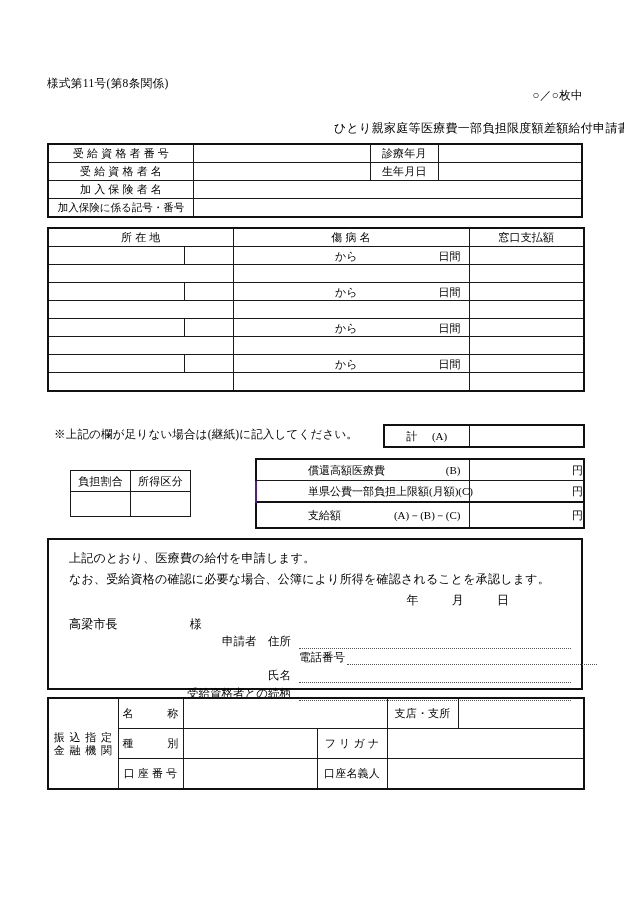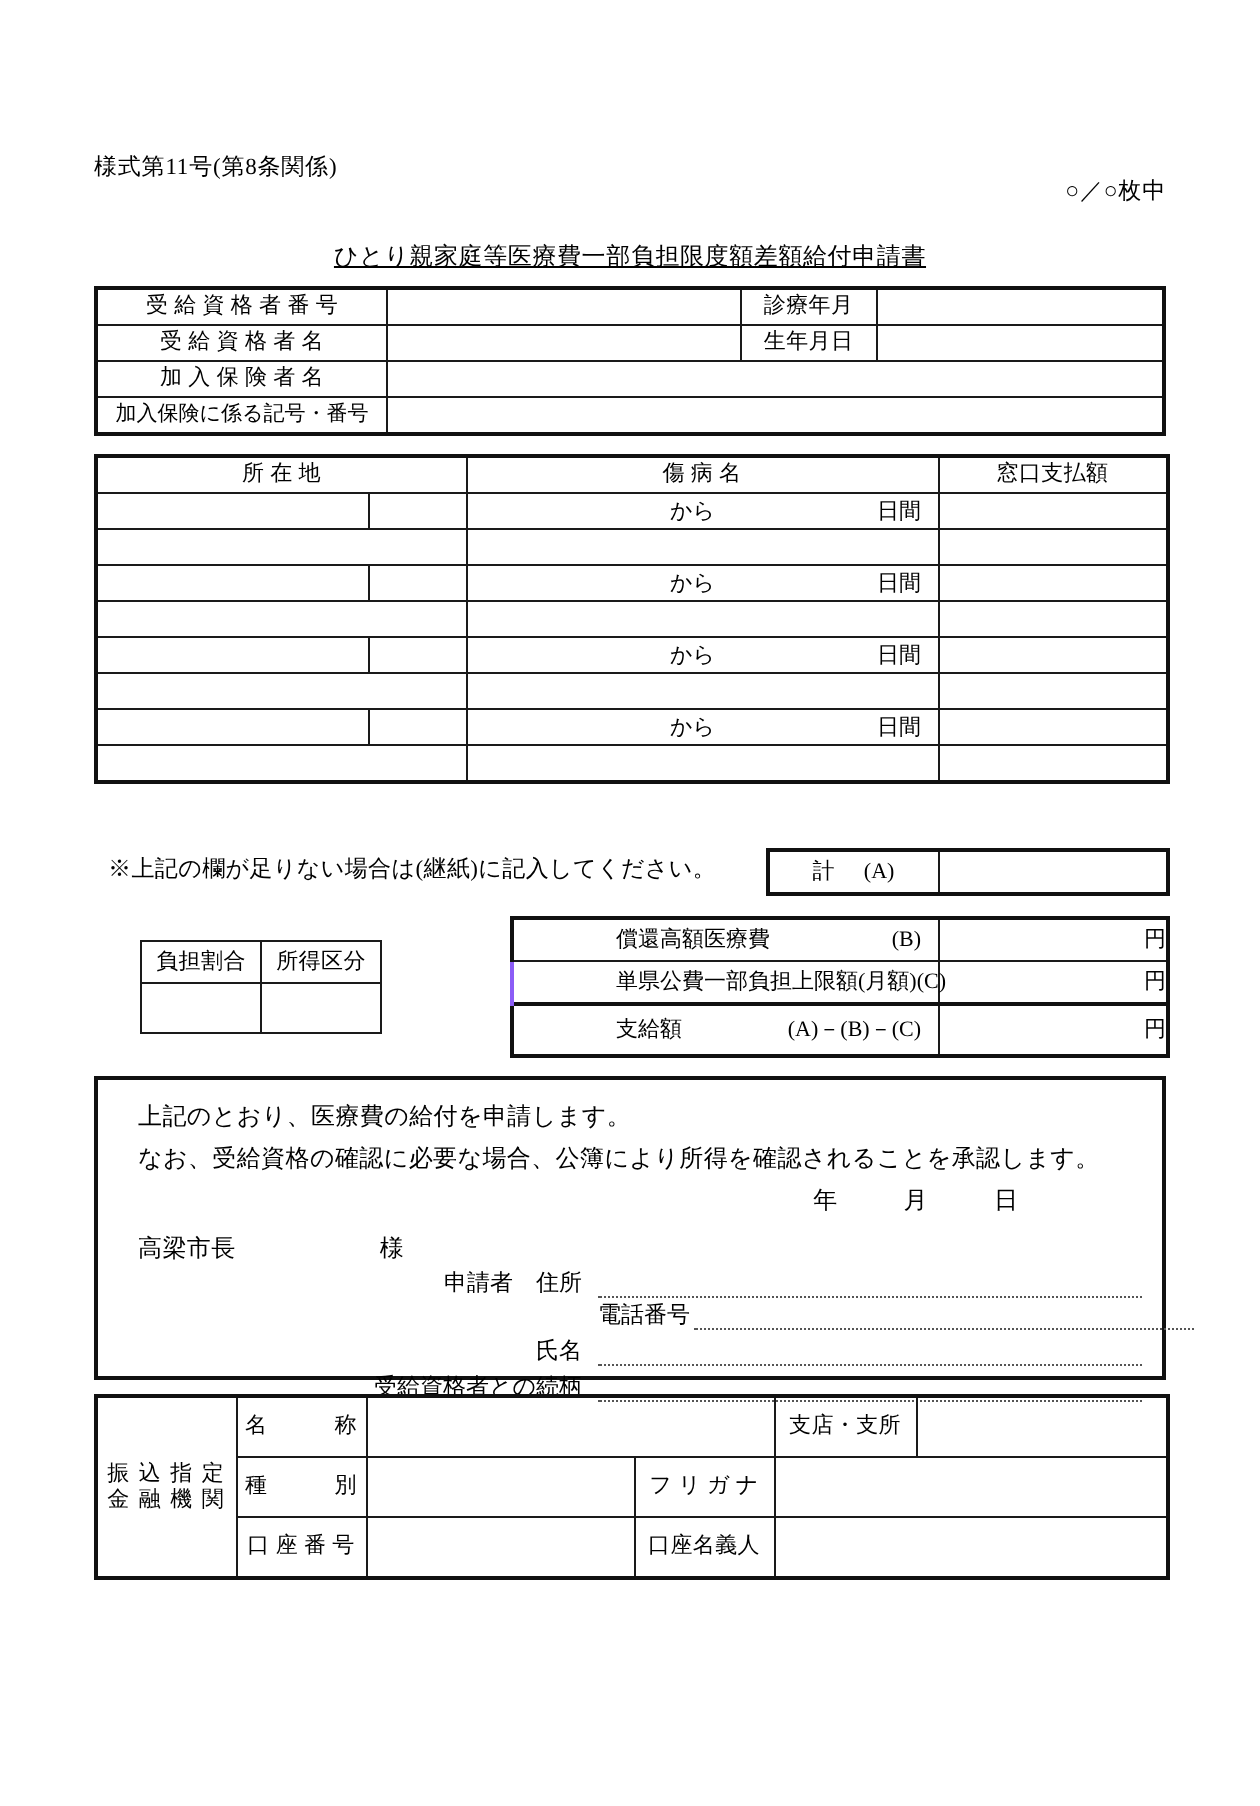--- a/index.html
+++ b/index.html
@@ -30,24 +30,23 @@
   .sheet-count {
     left: 0; top: 88px;
     width: 583px;
     text-align: right;
     font-size: 11.5px;
     letter-spacing: 0.4px;
   }
   .doc-title {
     left: 0; top: 120px;
     width: 630px;
-    text-align: center;
+    text-align: right;
     font-size: 12px;
     letter-spacing: 0.3px;
-    text-decoration: underline;
   }
 
   
   table.grid {
     border-collapse: collapse;
     table-layout: fixed;
     font-size: 11px;
   }
   table.grid td {
     border: 1px solid #1a1a1a;
@@ -347,21 +346,21 @@
           <div class="calc-label">
             <span>償還高額医療費</span>
             <span>(B)</span>
           </div>
         </td>
         <td class="padr" style="border-top:2px solid #111;border-right:2px solid #111">
           <span>円</span>
         </td>
       </tr>
       <tr>
-        <td style="border-left:2px solid #8b5cf6">
+        <td style="border-left:2px solid #4c1d95">
           <div class="calc-label">
             <span>単県公費一部負担上限額(月額)</span>
             <span>(C)</span>
           </div>
         </td>
         <td class="padr" style="border-right:2px solid #111">
           <span>円</span>
         </td>
       </tr>
       <tr>

